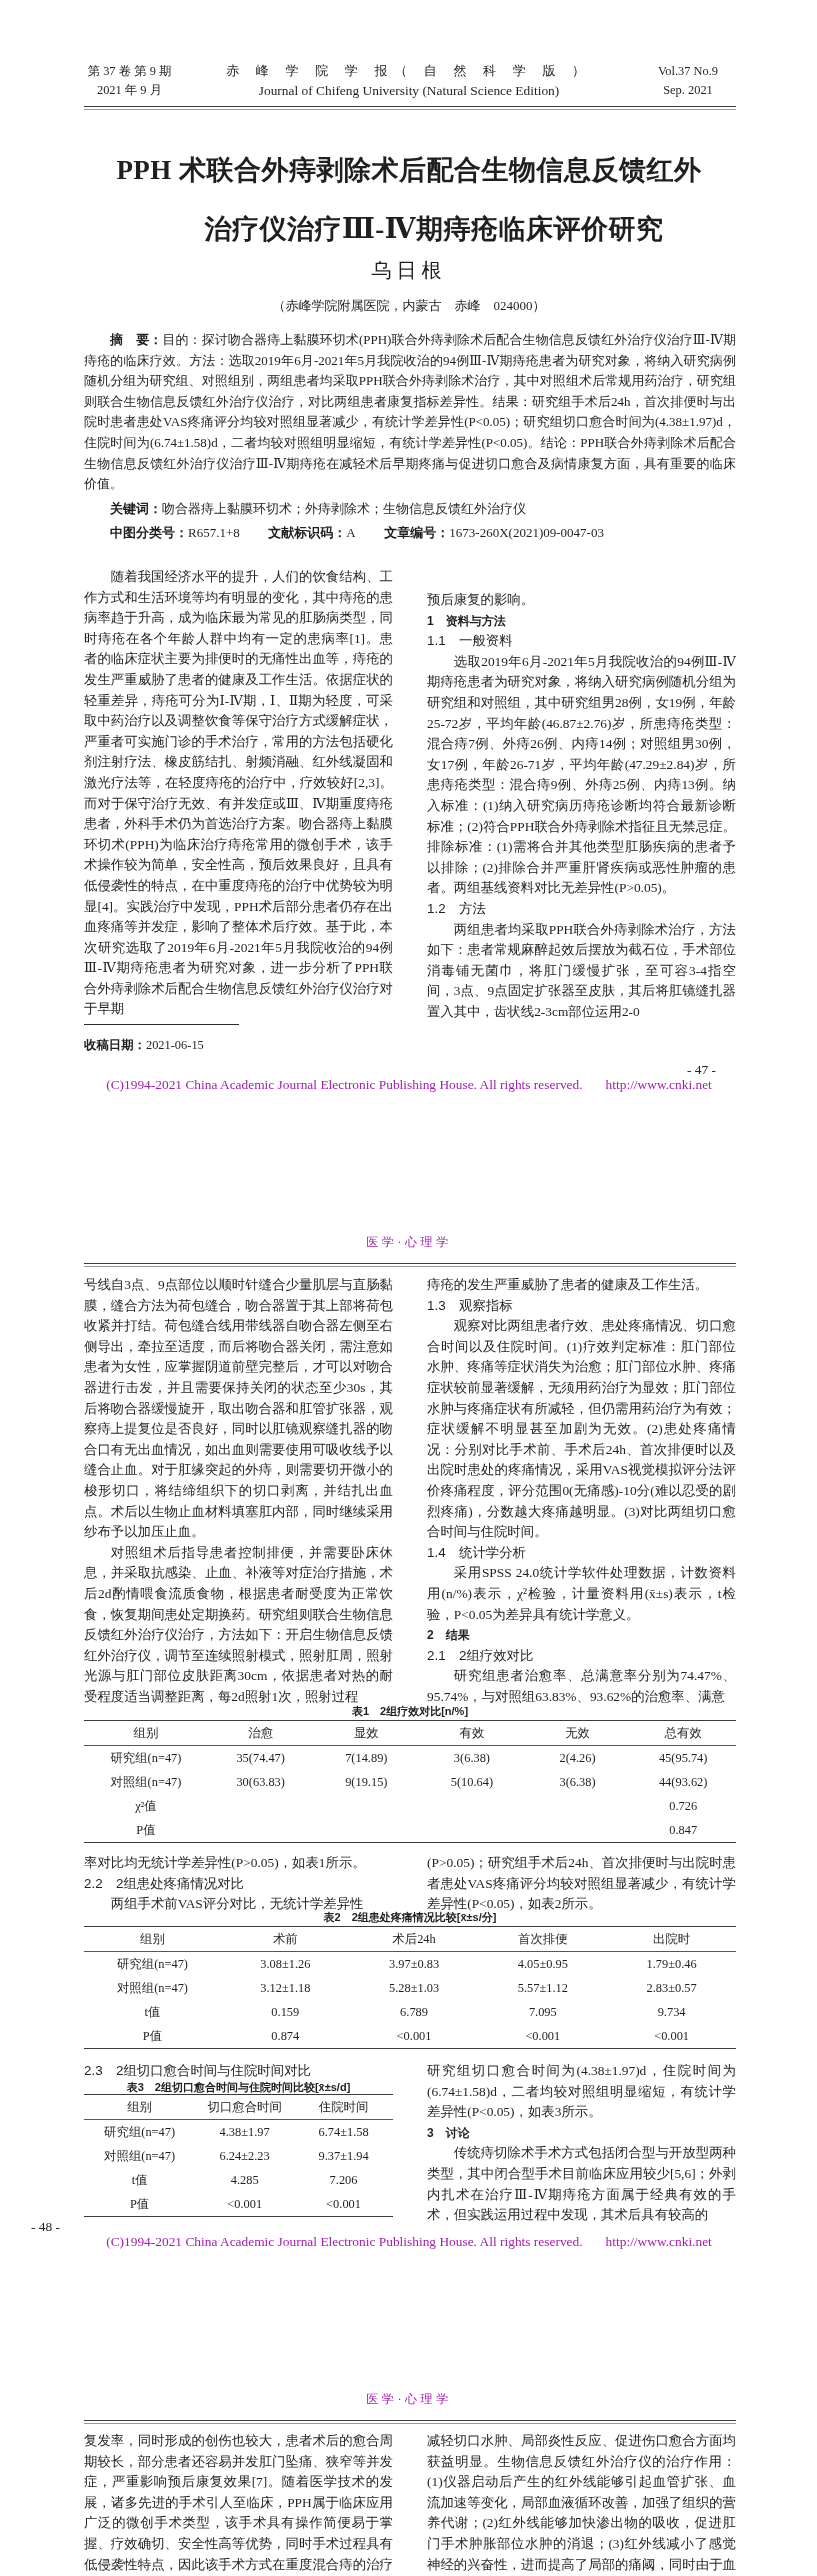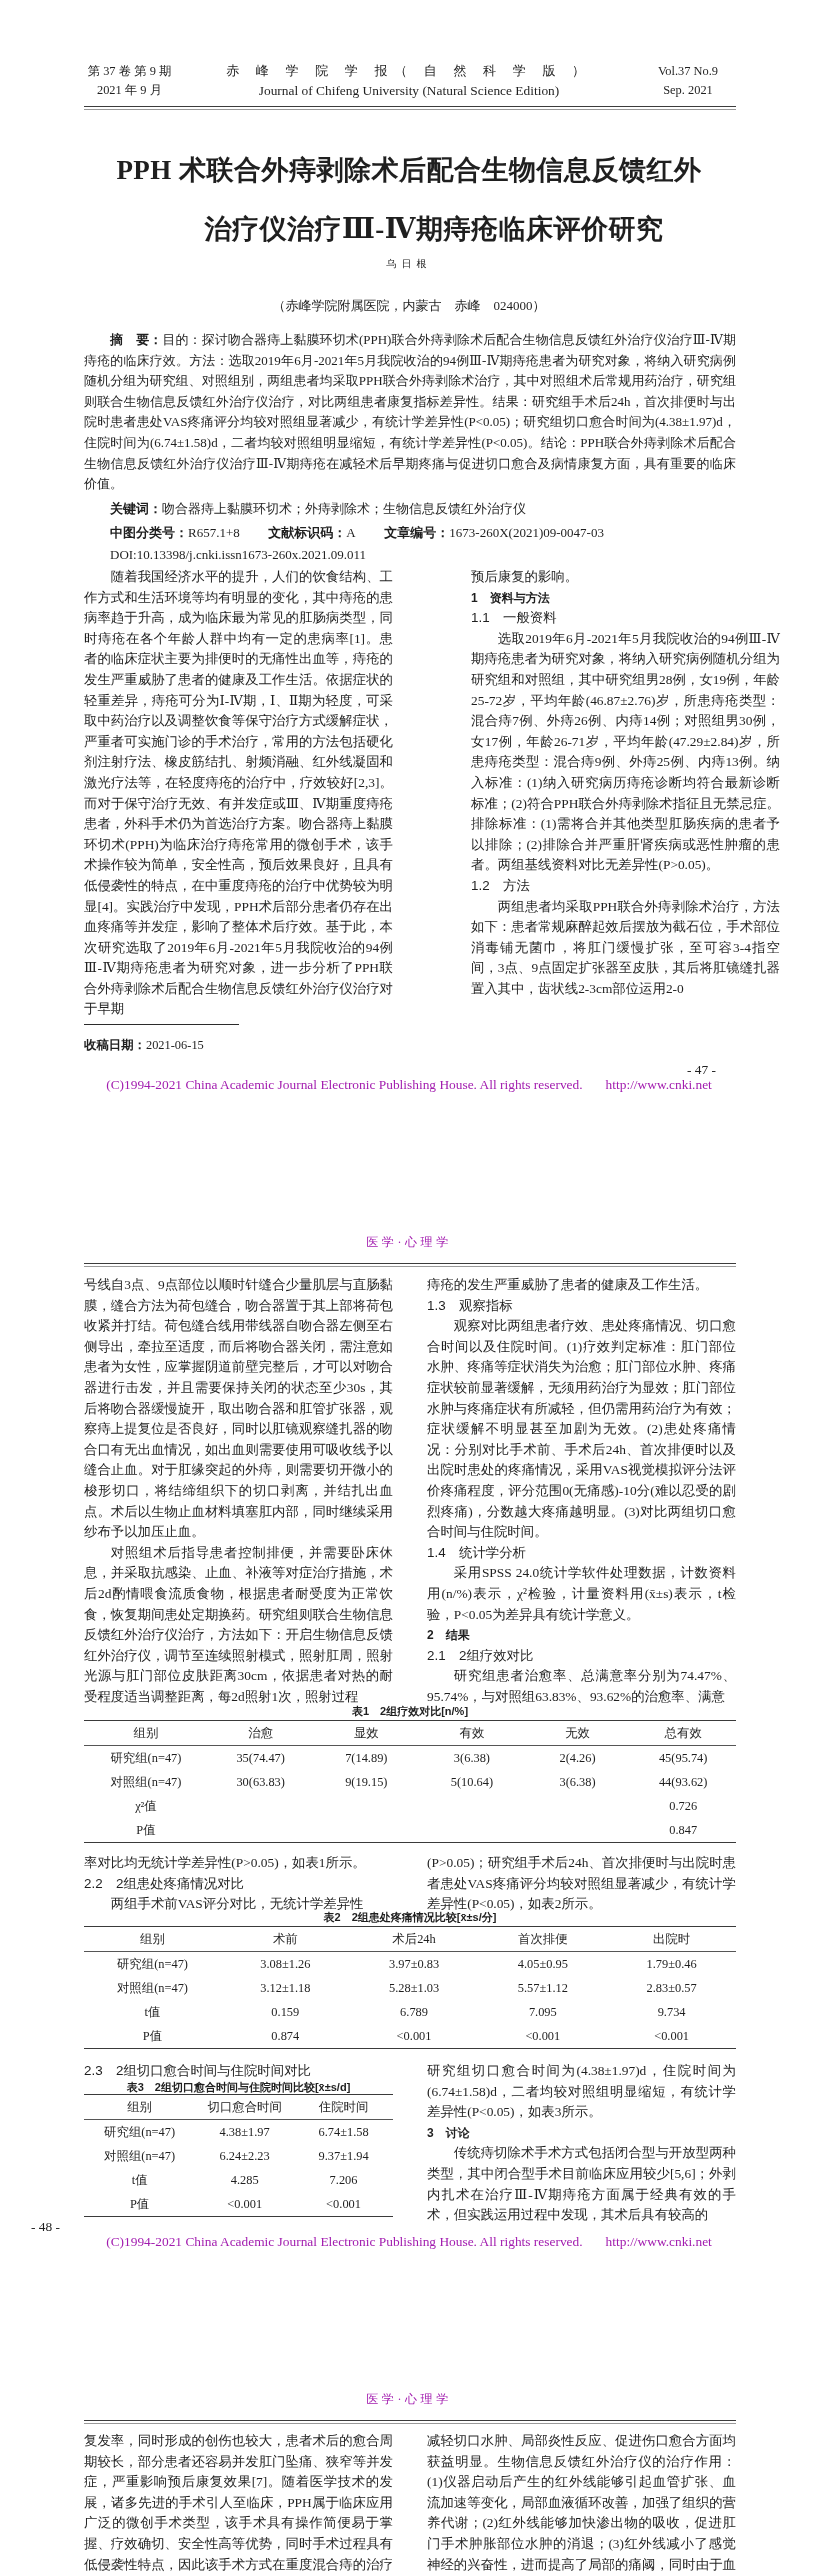--- a/index.html
+++ b/index.html
@@ -18,21 +18,21 @@
   .jh-right { position:absolute; left:638px; top:62px; width:100px; text-align:center; font-size:12.4px; line-height:19px; }
 
   .hrule { position:absolute; left:84px; width:652px; top:106px; height:2.1px;
            border-top:1.5px solid #3c3c3c; border-bottom:1px solid #9a9a9a; }
 
   .title { position:absolute; left:0; width:100%; margin:0; text-align:center;
            font-size:27px; font-weight:700; letter-spacing:0.5px; }
   .title-l1 { top:152px; }
   .title-l2 { top:211px;padding-left:25px; }
   .author { position:absolute; left:0; width:100%; top:257px; text-align:center;
-            font-size:10px; letter-spacing:5.2px; }
+            font-size:20px; letter-spacing:5.2px; }
   .affil  { position:absolute; left:0; width:100%; top:297px; text-align:center; font-size:13px; }
 
   .front { position:absolute; left:84px; top:330px; width:652px;
            font-size:13px; line-height:20.6px; text-align:justify; }
   .front p { margin:0; text-indent:2em; }
   .kwline   { margin-top:4.1px !important; }
   .metaline { margin-top:3.1px !important; }
   .doiline  { margin-top:2.1px !important; }
   .blk { font-family:"Liberation Sans","DejaVu Sans",sans-serif; font-weight:bold; }
   .gap { display:inline-block; width:2.2em; }
@@ -72,21 +72,21 @@
             border-top:1.5px solid #3a3a3a; border-bottom:1.5px solid #3a3a3a; }
   .dtable th, .dtable td { text-align:center; font-size:12.4px; font-weight:normal;
             height:24px; padding:0; overflow:hidden; }
   .dtable thead th { border-bottom:1px solid #565656; }
   .w6 .dtable th:first-child { width:19%; }
   .w5 .dtable th:first-child { width:21%; }
   .w3 .dtable th:first-child { width:36%; }
 
   
   .p1-l { left:84px; top:567px; }
-  .p1-r { left:427px; top:567px;margin-left:44px; }
+  .p1-r { left:427px; top:590px; }
   
   .p2a-l { left:84px; top:118px; }
   .p2a-r { left:427px; top:118px; }
   .p2c-l { left:84px; top:696px; }
   .p2c-r { left:427px; top:696px; }
   .p2e-l { left:84px; top:904px; }
   .p2e-r { left:427px; top:904px; }
   
   .p3-l { left:84px; top:117px; }
   .p3-r { left:427px; top:117px; }
@@ -113,21 +113,20 @@
 
     <h1 class="title title-l1">PPH 术联合外痔剥除术后配合生物信息反馈红外</h1>
     <h1 class="title title-l2">治疗仪治疗Ⅲ-Ⅳ期痔疮临床评价研究</h1>
     <div class="author">乌日根</div>
     <div class="affil">（赤峰学院附属医院，内蒙古　赤峰　024000）</div>
 
     <div class="front">
       <p class="abstract"><span class="blk">摘　要：</span><span>目的：探讨吻合器痔上黏膜环切术(PPH)联合外痔剥除术后配合生物信息反馈红外治疗仪治疗Ⅲ-Ⅳ期痔疮的临床疗效。方法：选取2019年6月-2021年5月我院收治的94例Ⅲ-Ⅳ期痔疮患者为研究对象，将纳入研究病例随机分组为研究组、对照组别，两组患者均采取PPH联合外痔剥除术治疗，其中对照组术后常规用药治疗，研究组则联合生物信息反馈红外治疗仪治疗，对比两组患者康复指标差异性。结果：研究组手术后24h，首次排便时与出院时患者患处VAS疼痛评分均较对照组显著减少，有统计学差异性(P&lt;0.05)；研究组切口愈合时间为(4.38±1.97)d，住院时间为(6.74±1.58)d，二者均较对照组明显缩短，有统计学差异性(P&lt;0.05)。结论：PPH联合外痔剥除术后配合生物信息反馈红外治疗仪治疗Ⅲ-Ⅳ期痔疮在减轻术后早期疼痛与促进切口愈合及病情康复方面，具有重要的临床价值。</span></p>
       <p class="kwline"><span class="blk">关键词：</span><span>吻合器痔上黏膜环切术；外痔剥除术；生物信息反馈红外治疗仪</span></p>
       <p class="metaline"><span class="blk">中图分类号：</span><span>R657.1+8</span><span class="gap"></span><span class="blk">文献标识码：</span><span>A</span><span class="gap"></span><span class="blk">文章编号：</span><span>1673-260X(2021)09-0047-03</span></p>
-      <p class="doiline">DOI:10.13398/j.cnki.issn1673-260x.2021.09.011</p>
     </div>
 
     <div class="col p1-l">
         <div class="p">随着我国经济水平的提升，人们的饮食结构、工作方式和生活环境等均有明显的变化，其中痔疮的患病率趋于升高，成为临床最为常见的肛肠病类型，同时痔疮在各个年龄人群中均有一定的患病率[1]。患者的临床症状主要为排便时的无痛性出血等，痔疮的发生严重威胁了患者的健康及工作生活。依据症状的轻重差异，痔疮可分为Ⅰ-Ⅳ期，Ⅰ、Ⅱ期为轻度，可采取中药治疗以及调整饮食等保守治疗方式缓解症状，严重者可实施门诊的手术治疗，常用的方法包括硬化剂注射疗法、橡皮筋结扎、射频消融、红外线凝固和激光疗法等，在轻度痔疮的治疗中，疗效较好[2,3]。而对于保守治疗无效、有并发症或Ⅲ、Ⅳ期重度痔疮患者，外科手术仍为首选治疗方案。吻合器痔上黏膜环切术(PPH)为临床治疗痔疮常用的微创手术，该手术操作较为简单，安全性高，预后效果良好，且具有低侵袭性的特点，在中重度痔疮的治疗中优势较为明显[4]。实践治疗中发现，PPH术后部分患者仍存在出血疼痛等并发症，影响了整体术后疗效。基于此，本次研究选取了2019年6月-2021年5月我院收治的94例Ⅲ-Ⅳ期痔疮患者为研究对象，进一步分析了PPH联合外痔剥除术后配合生物信息反馈红外治疗仪治疗对于早期</div>
       </div>
     <div class="col p1-r">
         <div class="pc">预后康复的影响。</div>
         <div class="h1">1　资料与方法</div>
         <div class="h2">1.1　一般资料</div>
         <div class="p">选取2019年6月-2021年5月我院收治的94例Ⅲ-Ⅳ期痔疮患者为研究对象，将纳入研究病例随机分组为研究组和对照组，其中研究组男28例，女19例，年龄25-72岁，平均年龄(46.87±2.76)岁，所患痔疮类型：混合痔7例、外痔26例、内痔14例；对照组男30例，女17例，年龄26-71岁，平均年龄(47.29±2.84)岁，所患痔疮类型：混合痔9例、外痔25例、内痔13例。纳入标准：(1)纳入研究病历痔疮诊断均符合最新诊断标准；(2)符合PPH联合外痔剥除术指征且无禁忌症。排除标准：(1)需将合并其他类型肛肠疾病的患者予以排除；(2)排除合并严重肝肾疾病或恶性肿瘤的患者。两组基线资料对比无差异性(P&gt;0.05)。</div>

